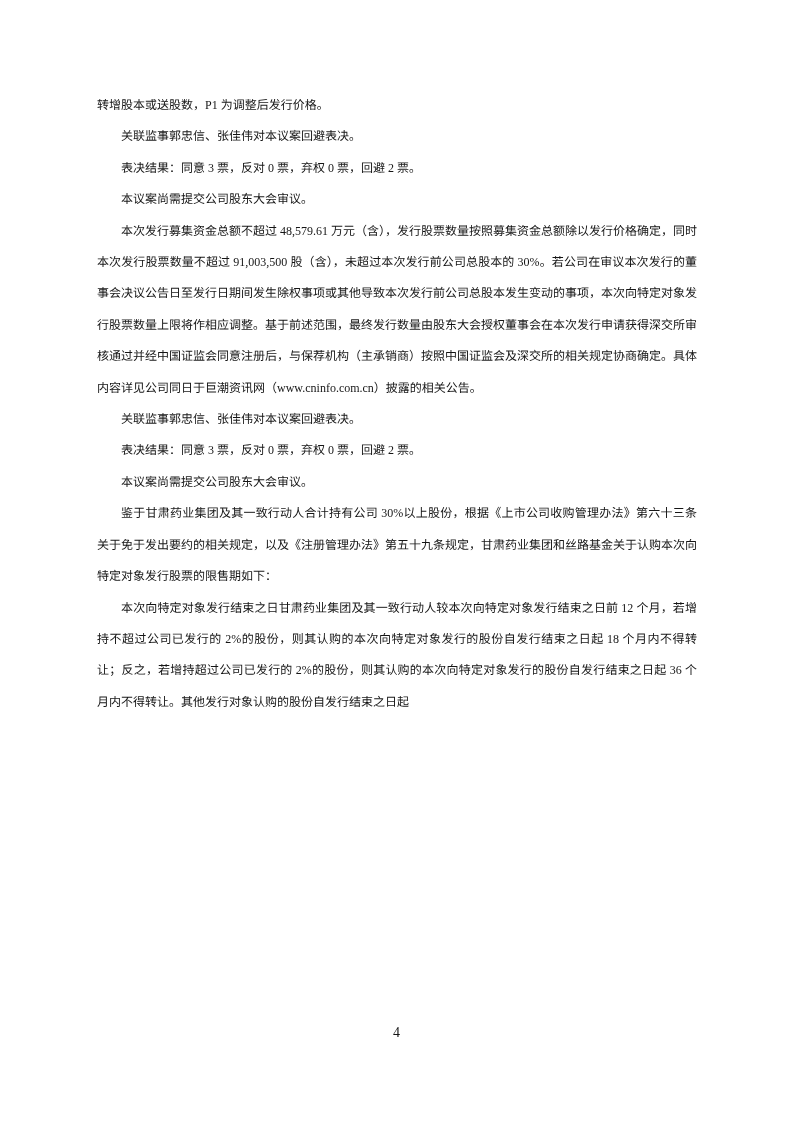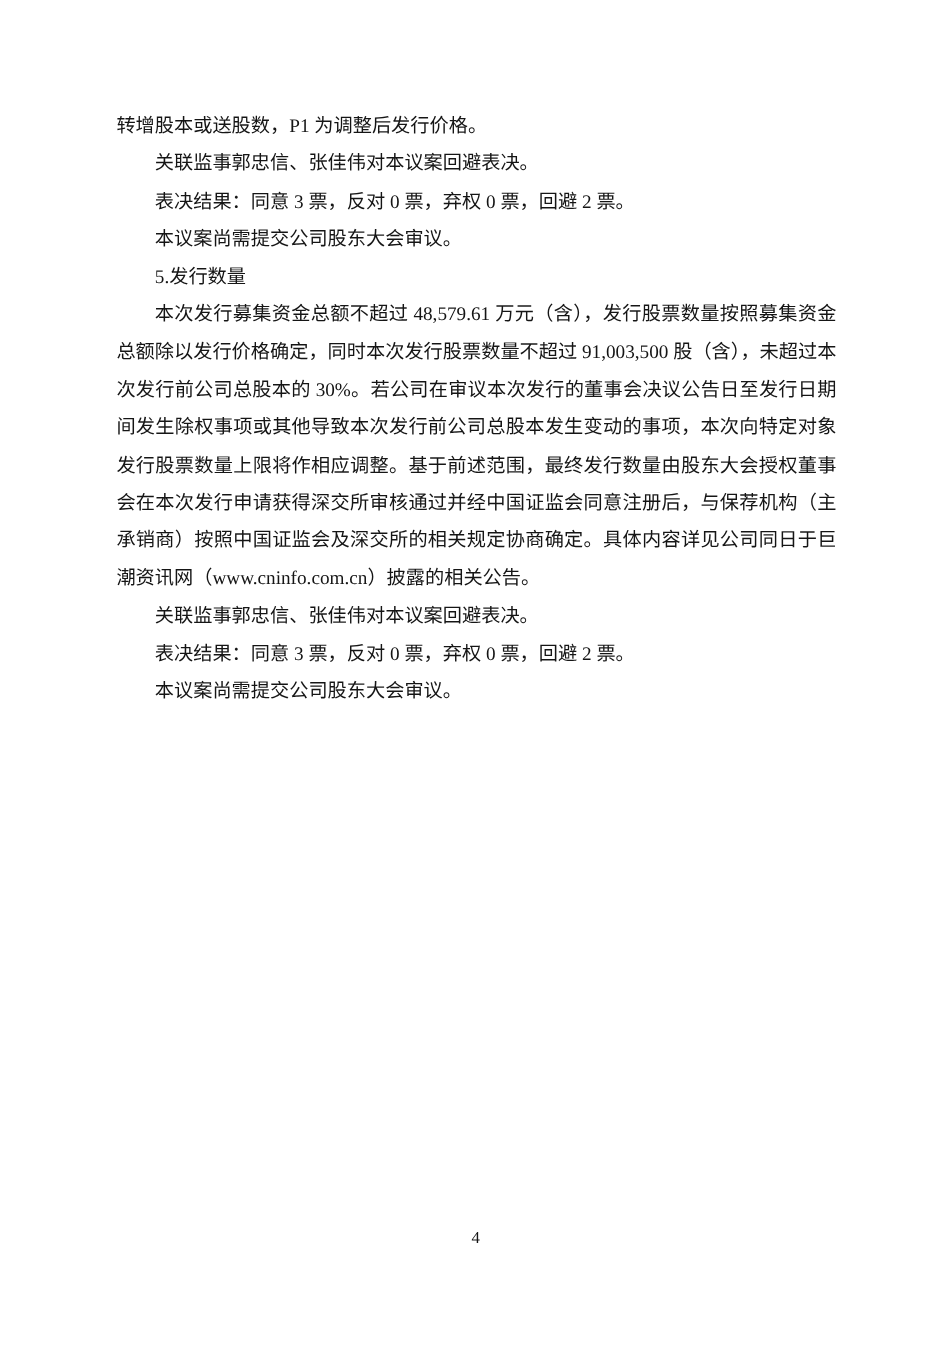--- a/index.html
+++ b/index.html
@@ -14,21 +14,21 @@
     background: #ffffff;
     overflow: hidden;
     font-family: "Liberation Serif", "DejaVu Serif", serif;
     color: #151515;
   }
   .content {
     position: absolute;
     left: 97px;
     top: 90px;
     width: 600px;
-    font-size: 16px;
+    font-size: 12px;
     line-height: 31.4px;
     text-align: justify;
     text-justify: inter-ideograph;
     word-break: break-word;
   }
   .para {
     margin: 0;
     padding: 0;
     text-indent: 2em;
   }
@@ -48,20 +48,21 @@
 </style>
 </head>
 <body>
 
 <div class="page">
   <div class="content">
     <p class="para continuation">转增股本或送股数，P1 为调整后发行价格。</p>
     <p class="para">关联监事郭忠信、张佳伟对本议案回避表决。</p>
     <p class="para">表决结果：同意 3 票，反对 0 票，弃权 0 票，回避 2 票。</p>
     <p class="para">本议案尚需提交公司股东大会审议。</p>
-    <p class="para">5.发行数量</p>
     <p class="para">本次发行募集资金总额不超过 48,579.61 万元（含），发行股票数量按照募集资金总额除以发行价格确定，同时本次发行股票数量不超过 91,003,500 股（含），未超过本次发行前公司总股本的 30%。若公司在审议本次发行的董事会决议公告日至发行日期间发生除权事项或其他导致本次发行前公司总股本发生变动的事项，本次向特定对象发行股票数量上限将作相应调整。基于前述范围，最终发行数量由股东大会授权董事会在本次发行申请获得深交所审核通过并经中国证监会同意注册后，与保荐机构（主承销商）按照中国证监会及深交所的相关规定协商确定。具体内容详见公司同日于巨潮资讯网（www.cninfo.com.cn）披露的相关公告。</p>
     <p class="para">关联监事郭忠信、张佳伟对本议案回避表决。</p>
     <p class="para">表决结果：同意 3 票，反对 0 票，弃权 0 票，回避 2 票。</p>
     <p class="para">本议案尚需提交公司股东大会审议。</p>
+    <p class="para">鉴于甘肃药业集团及其一致行动人合计持有公司 30%以上股份，根据《上市公司收购管理办法》第六十三条关于免于发出要约的相关规定，以及《注册管理办法》第五十九条规定，甘肃药业集团和丝路基金关于认购本次向特定对象发行股票的限售期如下：</p>
+    <p class="para">本次向特定对象发行结束之日甘肃药业集团及其一致行动人较本次向特定对象发行结束之日前 12 个月，若增持不超过公司已发行的 2%的股份，则其认购的本次向特定对象发行的股份自发行结束之日起 18 个月内不得转让；反之，若增持超过公司已发行的 2%的股份，则其认购的本次向特定对象发行的股份自发行结束之日起 36 个月内不得转让。其他发行对象认购的股份自发行结束之日起</p>
   </div>
   <div class="page-number">4</div>
 </div>
 
 </body></html>

